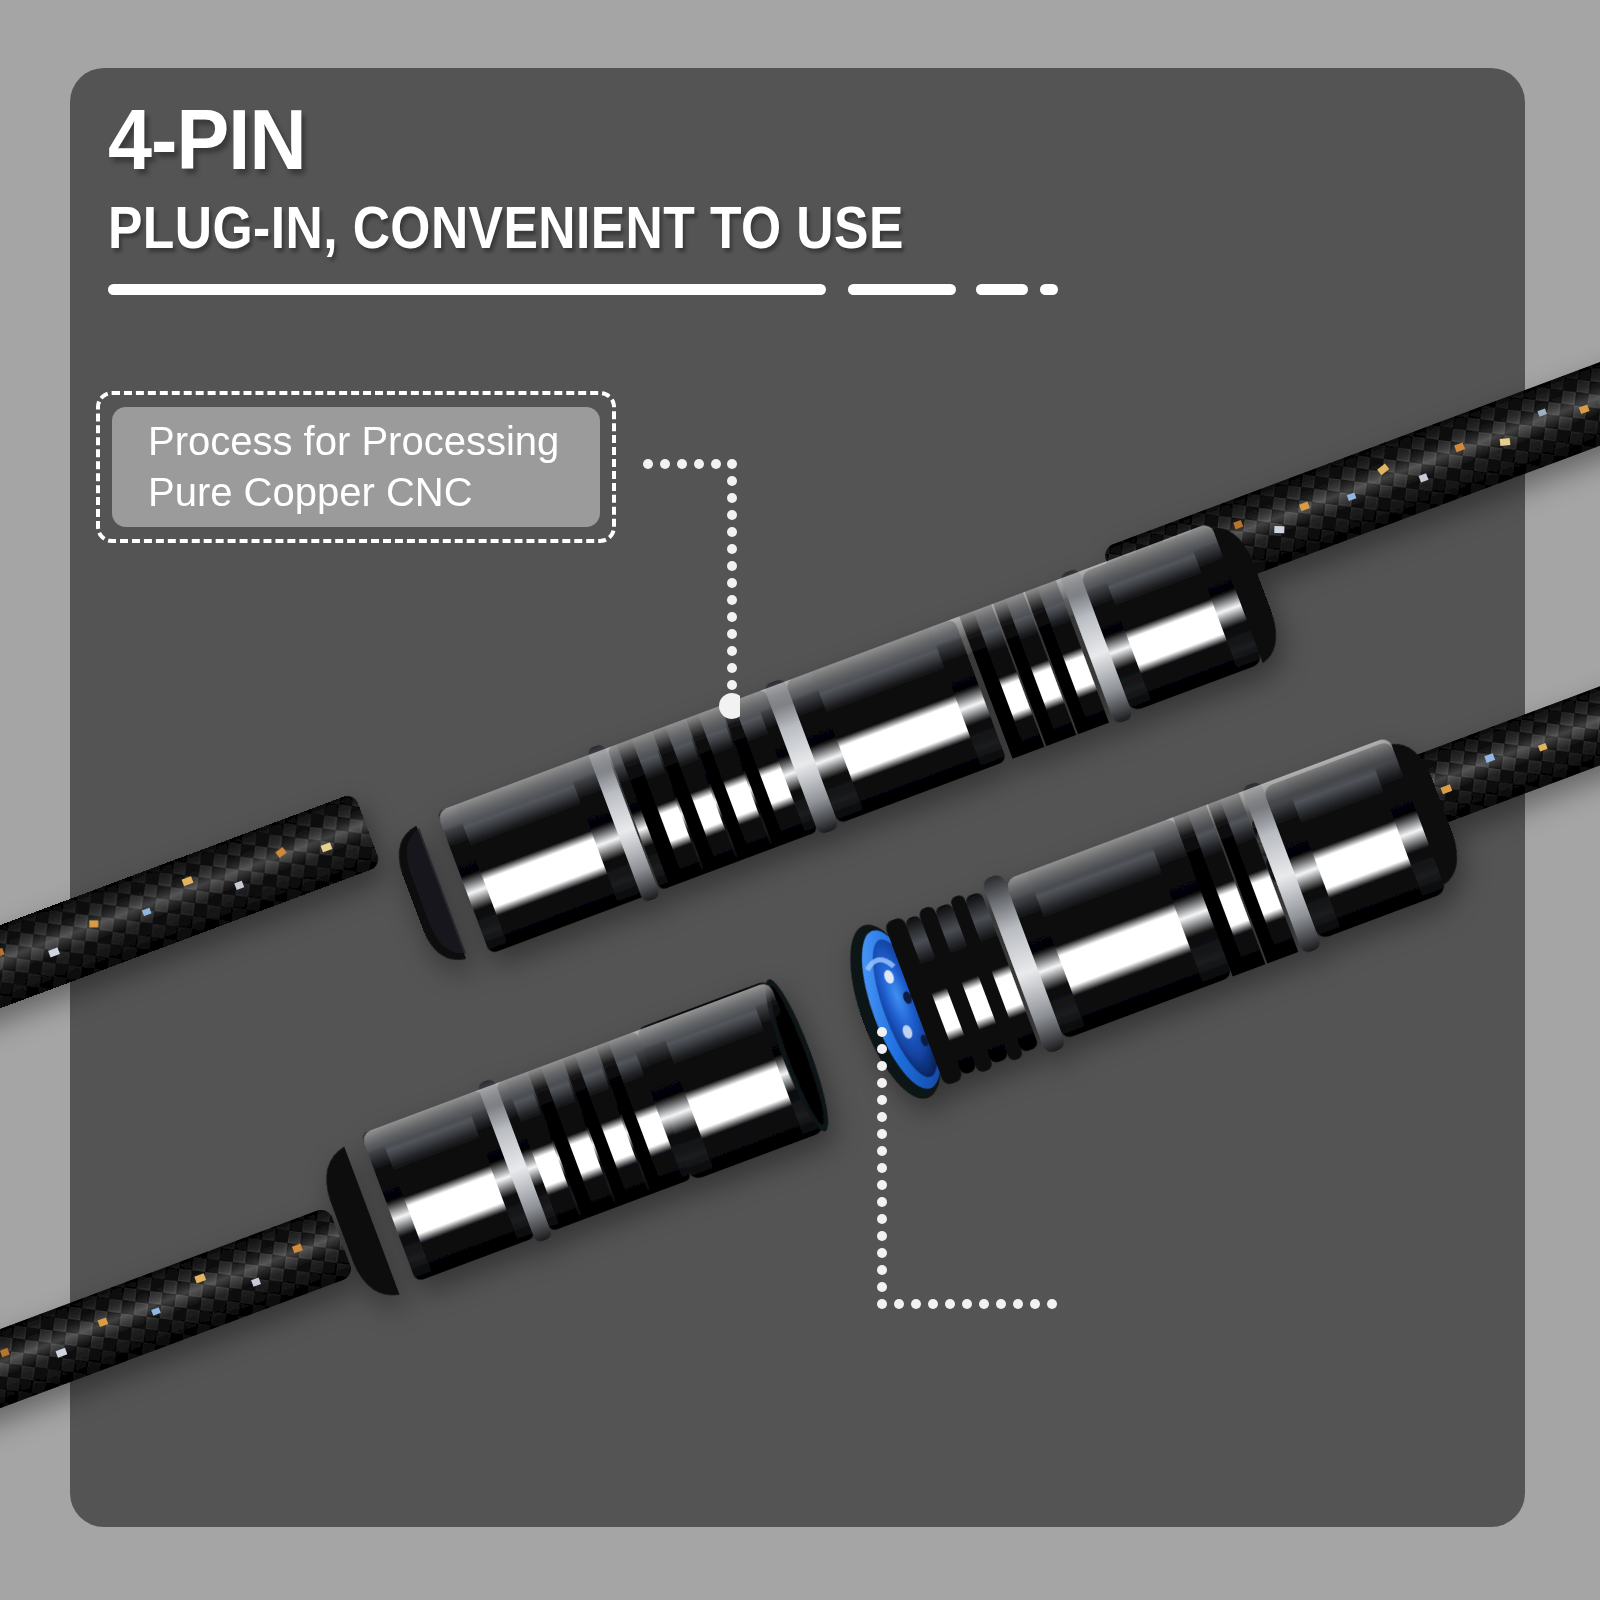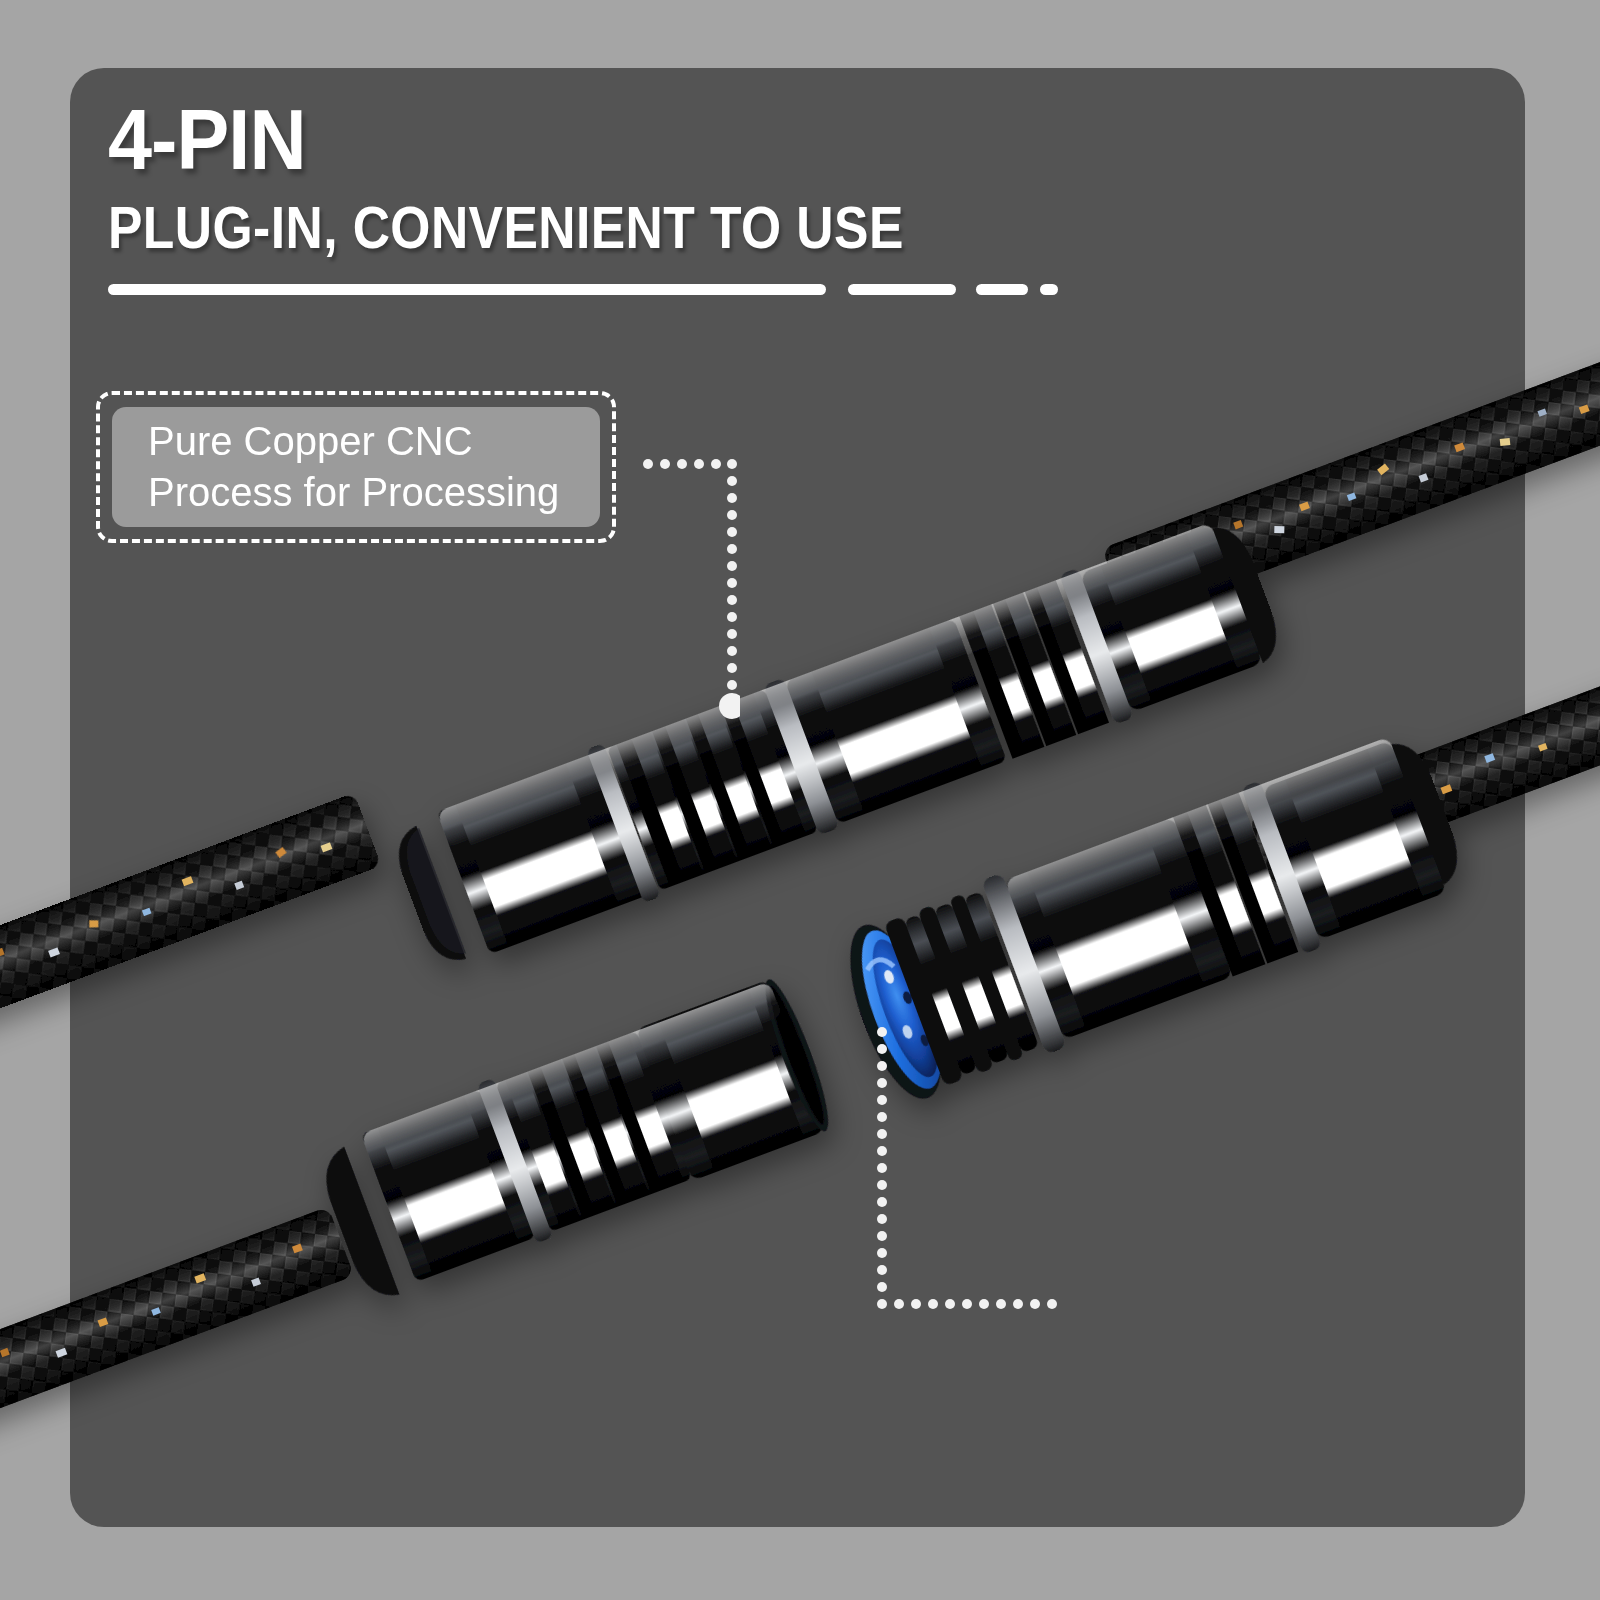--- a/index.html
+++ b/index.html
@@ -436,19 +436,19 @@
       <circle cx="112" cy="284" r="5"></circle>
       <circle cx="129" cy="284" r="5"></circle>
       <circle cx="146" cy="284" r="5"></circle>
       <circle cx="163" cy="284" r="5"></circle>
       <circle cx="180" cy="284" r="5"></circle>
     </g>
   </svg>
 
   <div class="callout" id="callout-copper">
     <div class="callout-inner">
+      <span class="callout-line">Process for Processing</span>
       <span class="callout-line">Pure Copper CNC</span>
-      <span class="callout-line">Process for Processing</span>
     </div>
   </div>
 
 
 </div>
 
 </body></html>

